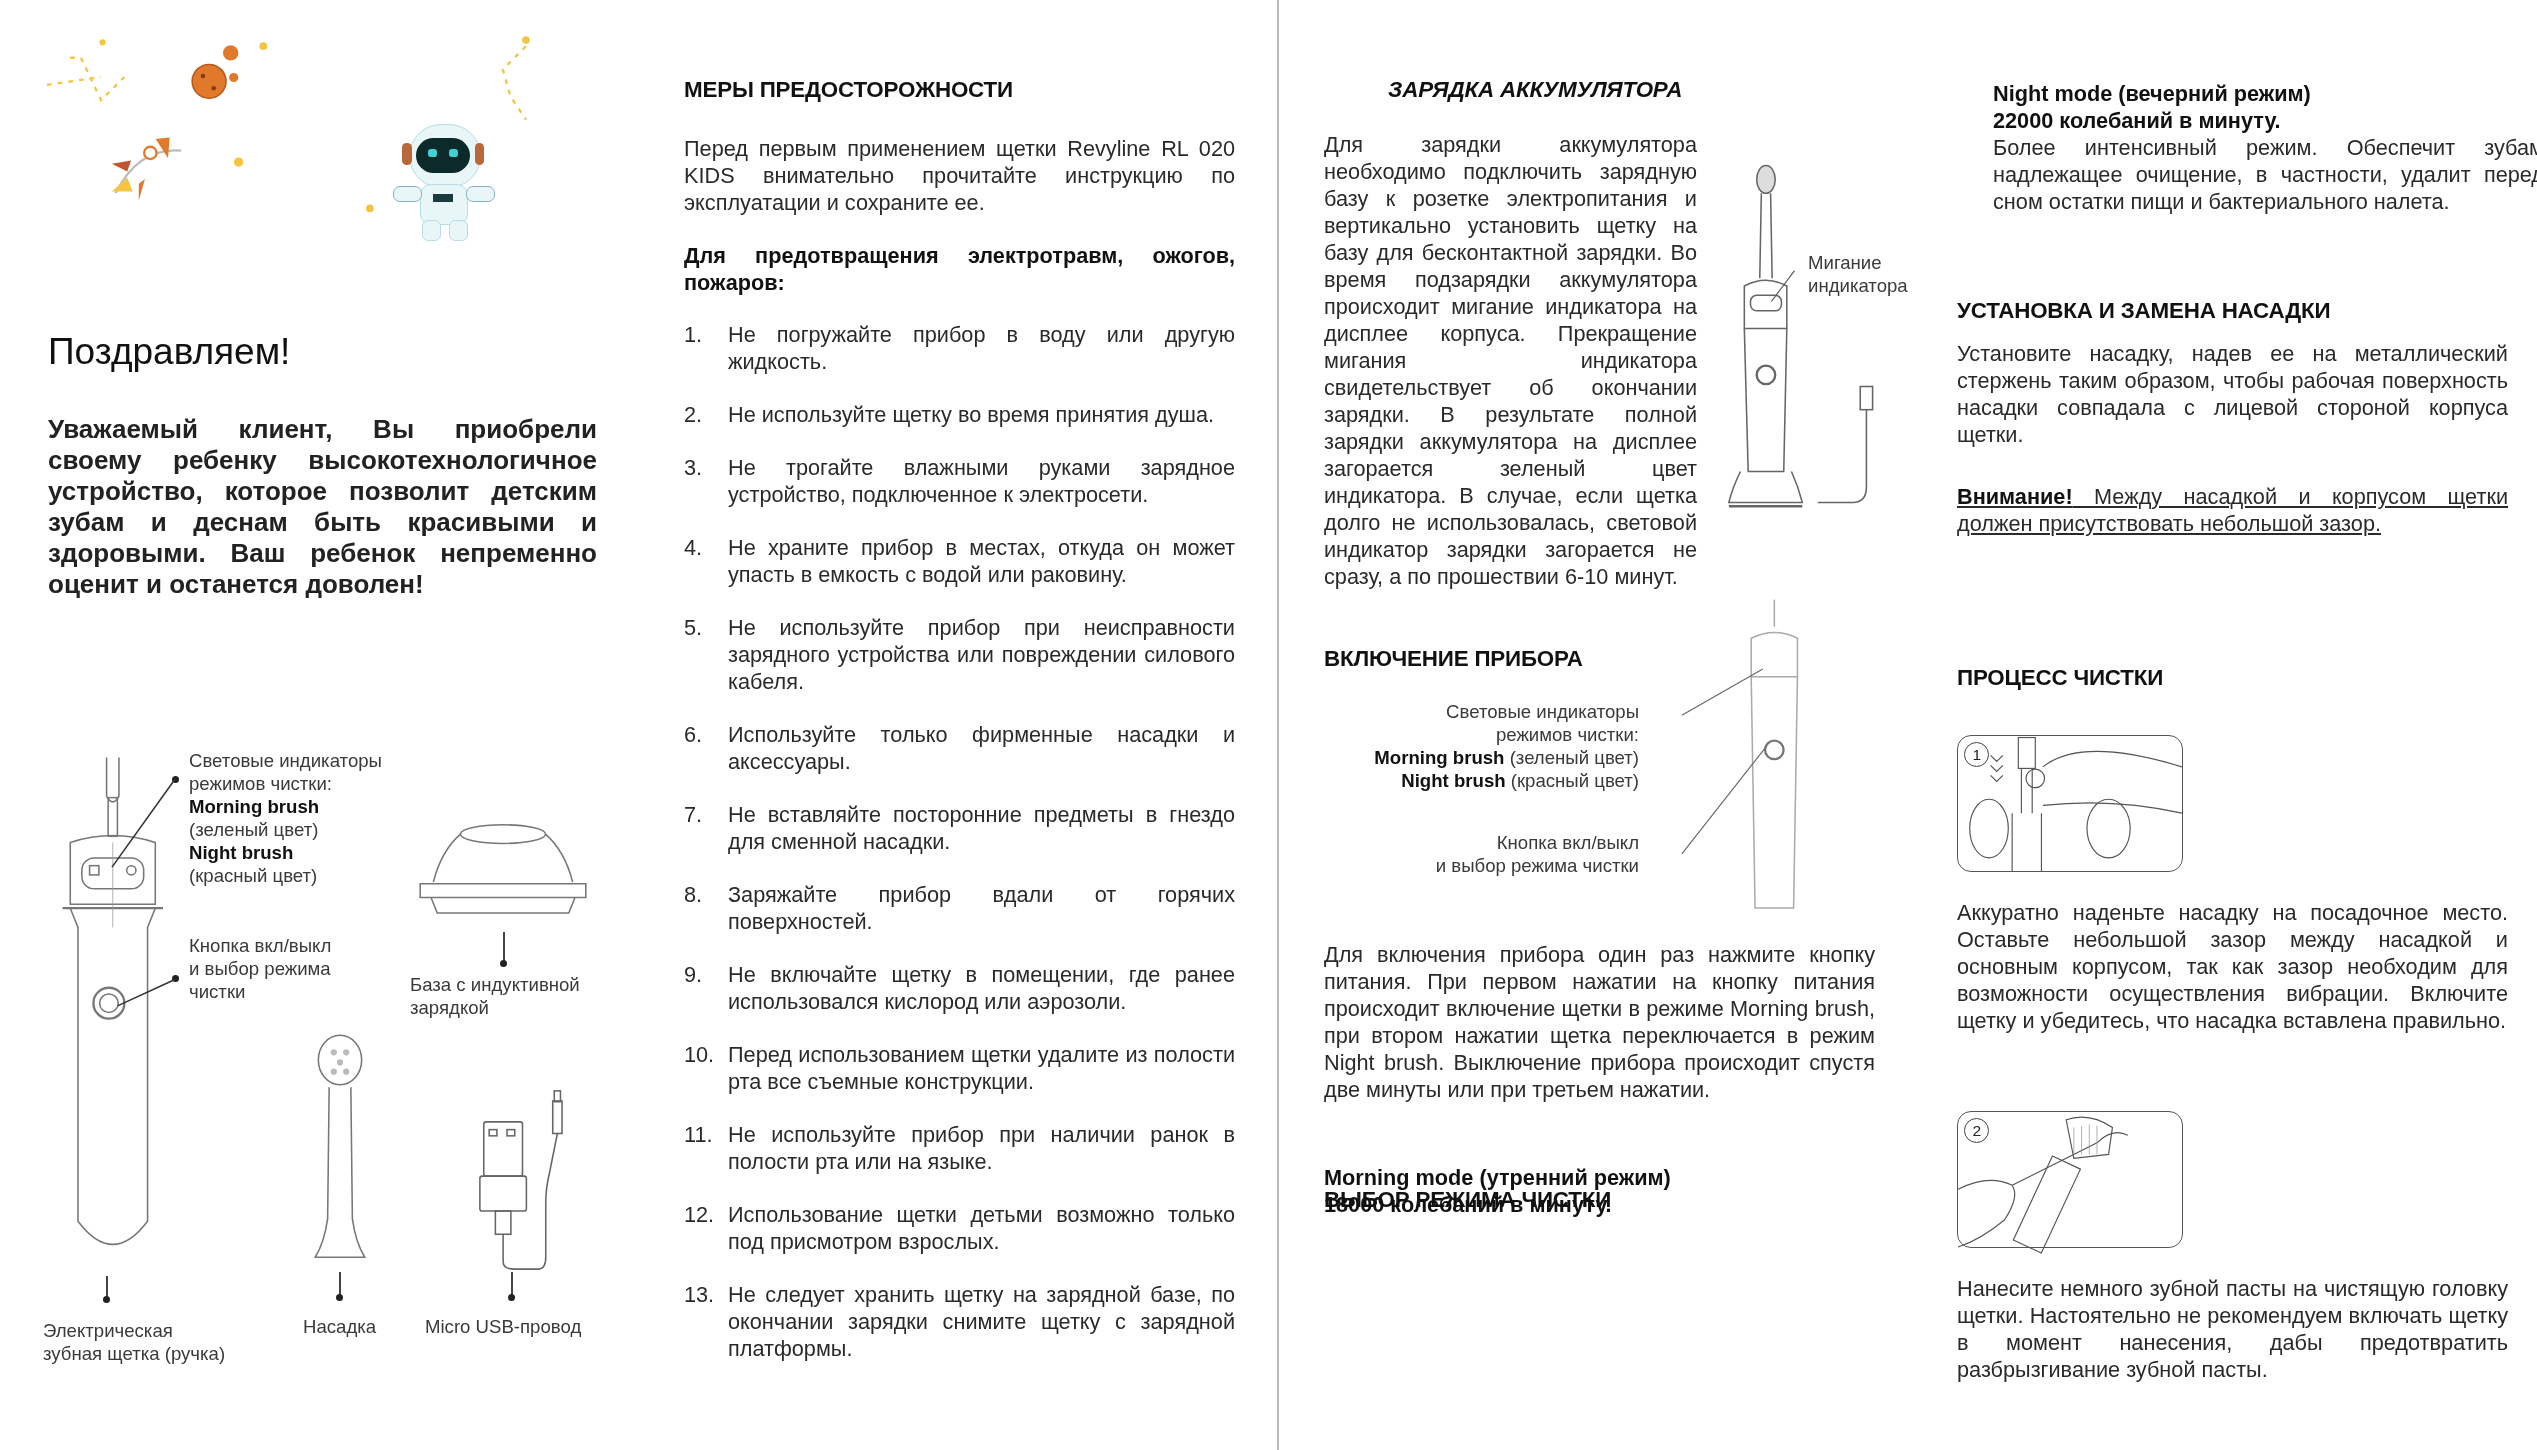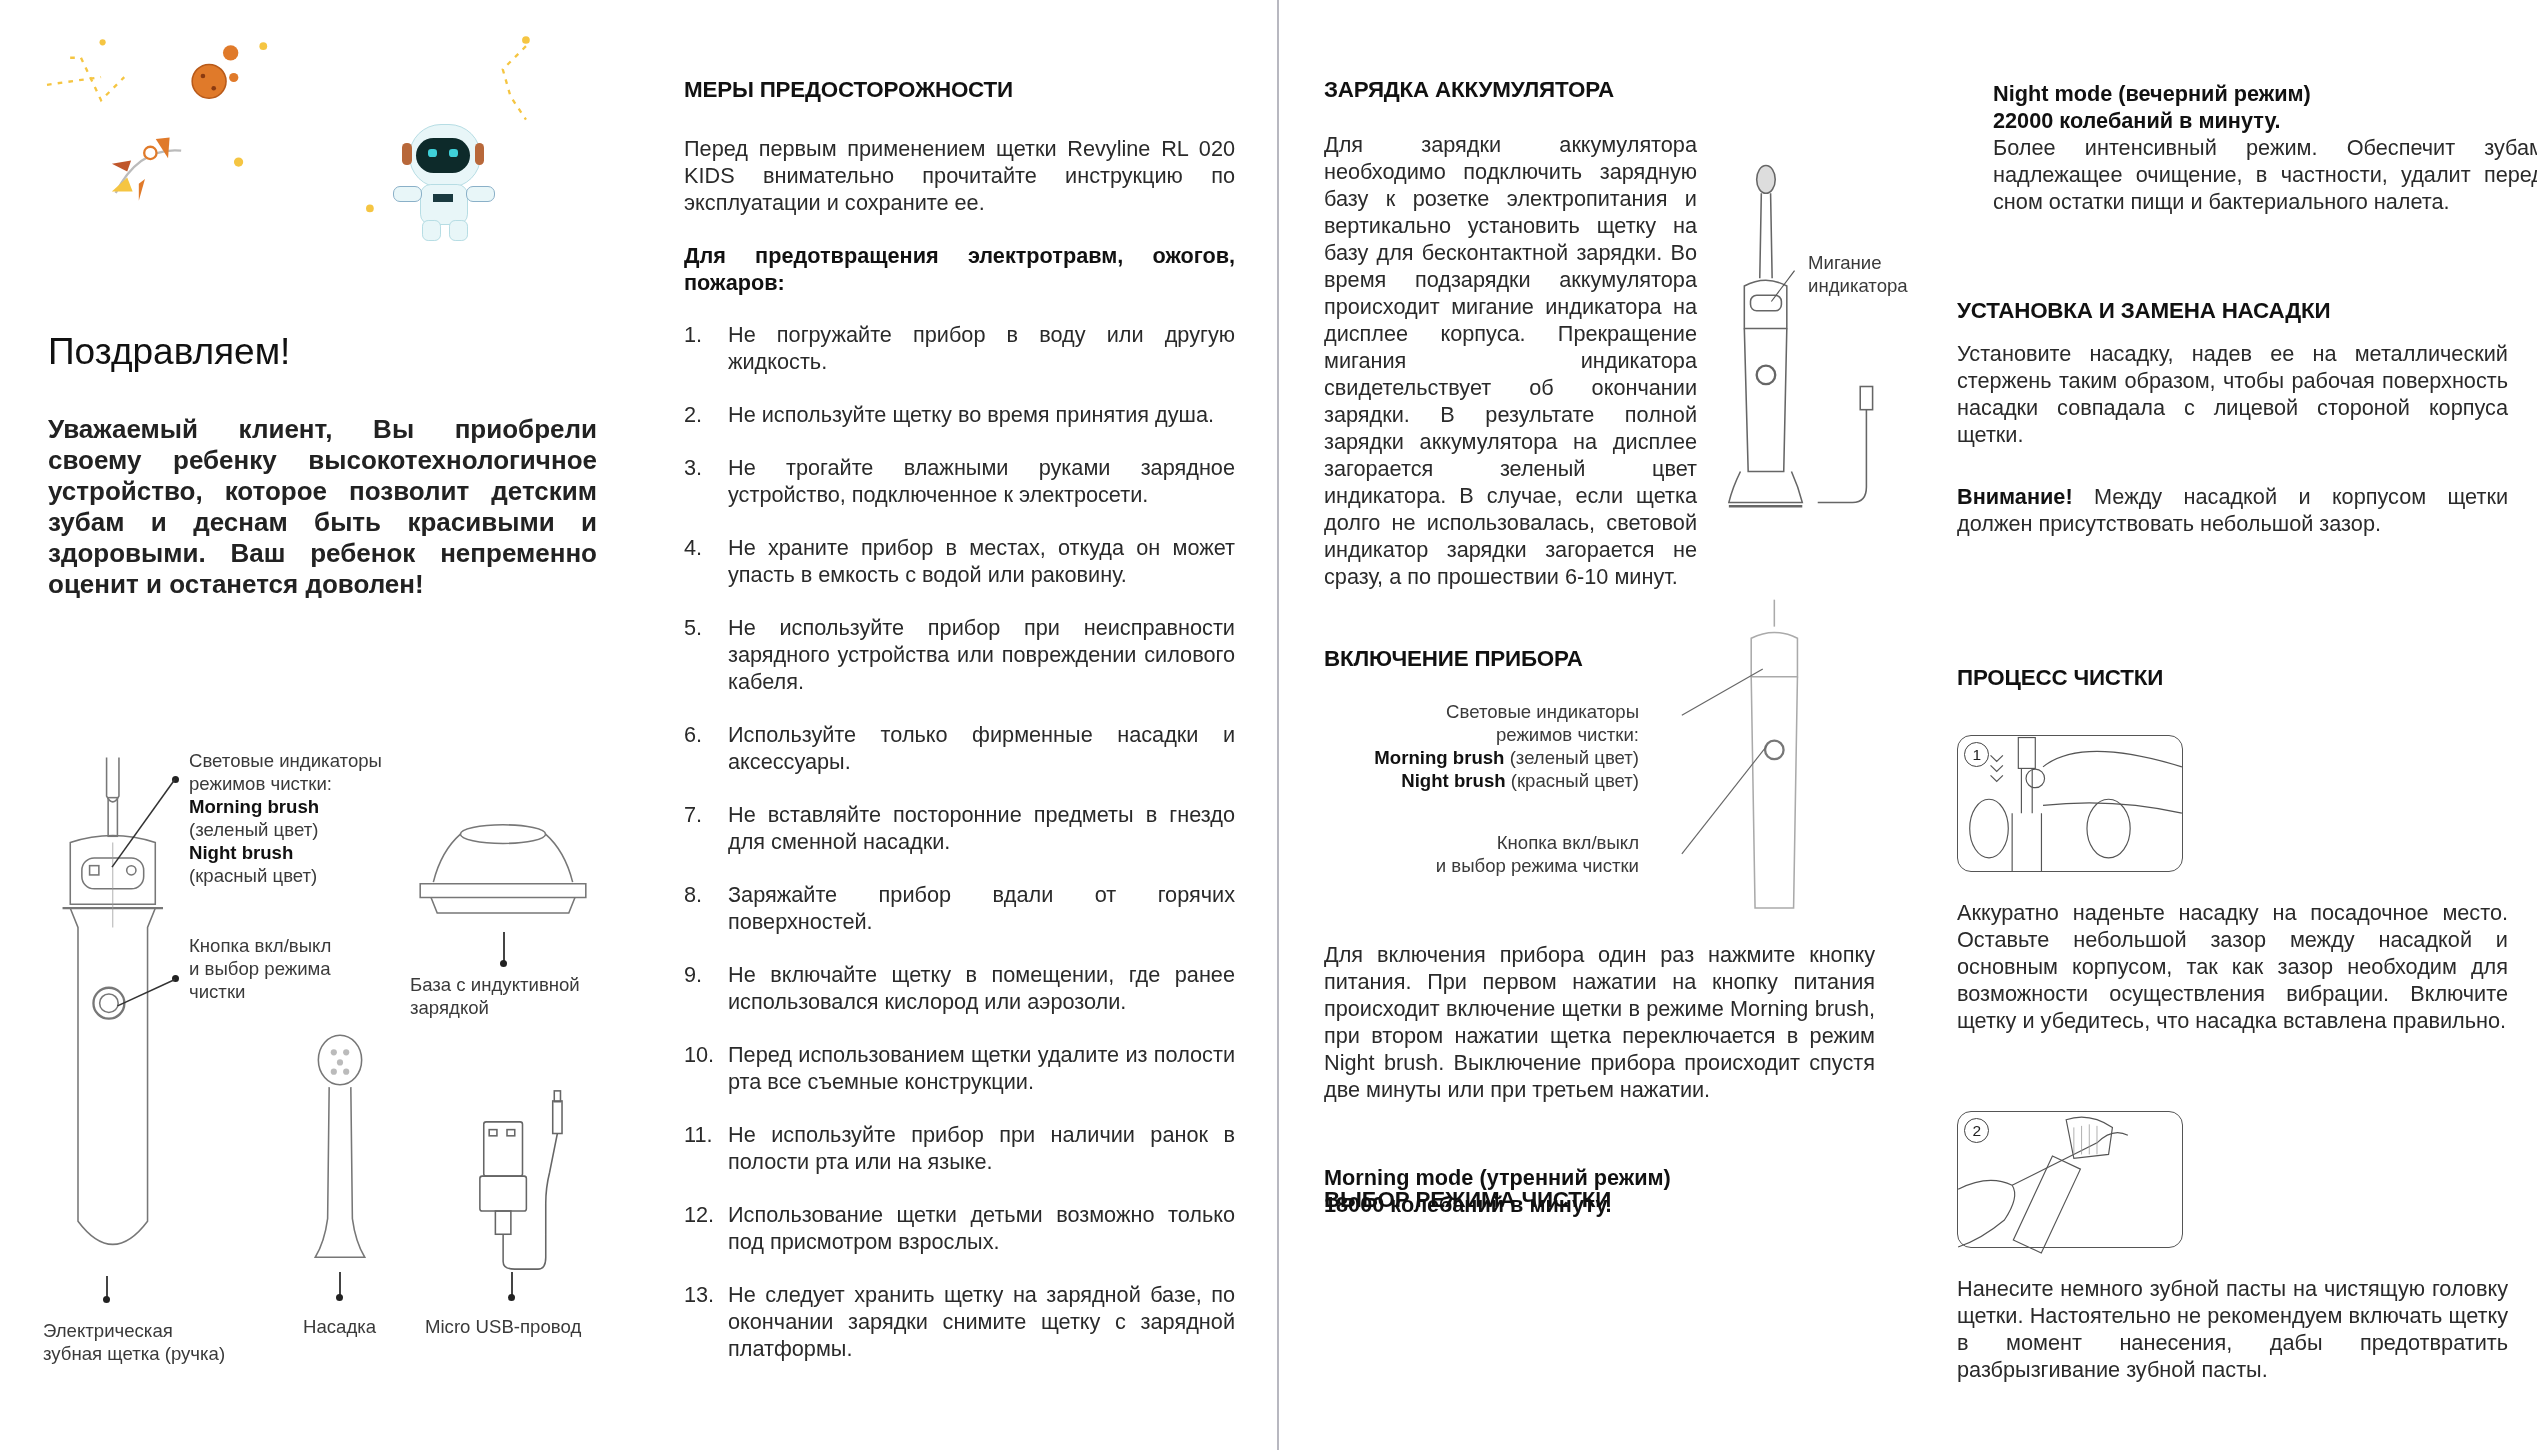--- a/index.html
+++ b/index.html
@@ -234,21 +234,21 @@
         <span class="num">12.</span>
         <span class="txt">Использование щетки детьми возможно только под присмотром взрослых.</span>
       </li>
     <li>
         <span class="num">13.</span>
         <span class="txt">Не следует хранить щетку на зарядной базе, по окончании зарядки снимите щетку с зарядной платформы.</span>
       </li>
   </ol>
 </div>
 
-<h2 class="abs h-section" style="left:1324px;top:77px;">ЗАРЯДКА АККУМУЛЯТОРА</h2>
+<h2 class="abs h-section" style="left:1388px;top:77px;font-style:italic;">ЗАРЯДКА АККУМУЛЯТОРА</h2>
 <div class="abs body-text" style="left:1324px;top:131px;width:373px;">Для зарядки аккумулятора необходимо подключить зарядную базу к розетке электропитания и вертикально установить щетку на базу для бесконтактной зарядки. Во время подзарядки аккумулятора происходит мигание индикатора на дисплее корпуса. Прекращение мигания индикатора свидетельствует об окончании зарядки. В результате полной зарядки аккумулятора на дисплее загорается зеленый цвет индикатора. В случае, если щетка долго не использовалась, световой индикатор зарядки загорается не сразу, а по прошествии 6-10 минут.</div>
 <div class="abs" style="left:1725px;top:162px;width:170px;height:364px;">
   <svg width="170" height="364" viewBox="0 0 220 470">
     <g stroke="#666" stroke-width="2" fill="none">
       <ellipse cx="53" cy="22" rx="12" ry="18" fill="#ddd"></ellipse>
       <path d="M47,40 L45,150 M59,40 L61,150"></path>
       <path d="M25,160 Q53,145 80,160 L80,215 L25,215 Z"></path>
       <rect x="33" y="172" width="40" height="20" rx="8"></rect>
       <path d="M25,215 L30,400 L76,400 L80,215"></path>
       <circle cx="53" cy="275" r="12" stroke-width="3"></circle>
@@ -297,21 +297,21 @@
 </div>
 
 <div class="abs" style="left:1957px;top:80px;width:551px;margin-left:36px;">
   <div class="body-text bold">Night mode (вечерний режим)</div>
   <div class="body-text bold">22000 колебаний в минуту.</div>
   <div class="body-text">Более интенсивный режим. Обеспечит зубам надлежащее очищение, в частности, удалит перед сном остатки пищи и бактериального налета.</div>
 </div>
 
 <h2 class="abs h-section" style="left:1957px;top:298px;">УСТАНОВКА И ЗАМЕНА НАСАДКИ</h2>
 <div class="abs body-text" style="left:1957px;top:340px;width:551px;">Установите насадку, надев ее на металлический стержень таким образом, чтобы рабочая поверхность насадки совпадала с лицевой стороной корпуса щетки.</div>
-<div class="abs body-text" style="left:1957px;top:483px;width:551px;">
+<div class="abs body-text" style="left:1957px;top:483px;width:551px;text-decoration:underline;">
   <b>Внимание!</b><span> Между насадкой и корпусом щетки должен присутствовать небольшой зазор.</span>
 </div>
 
 <h2 class="abs h-section" style="left:1957px;top:665px;">ПРОЦЕСС ЧИСТКИ</h2>
 <div class="illus-box" style="left:1957px;top:735px;width:224px;height:135px;">
   <div class="step-num" style="left:6.2px;top:6.2px;">1</div>
   <svg class="abs" style="left:0;top:0;" width="224" height="135" viewBox="0 0 290 175">
     <g stroke="#555" stroke-width="1.5" fill="none">
       <path d="M42,25 l8,8 l8,-8 M42,38 l8,8 l8,-8 M42,51 l8,8 l8,-8"></path>
       <rect x="78" y="2" width="22" height="40"></rect>

